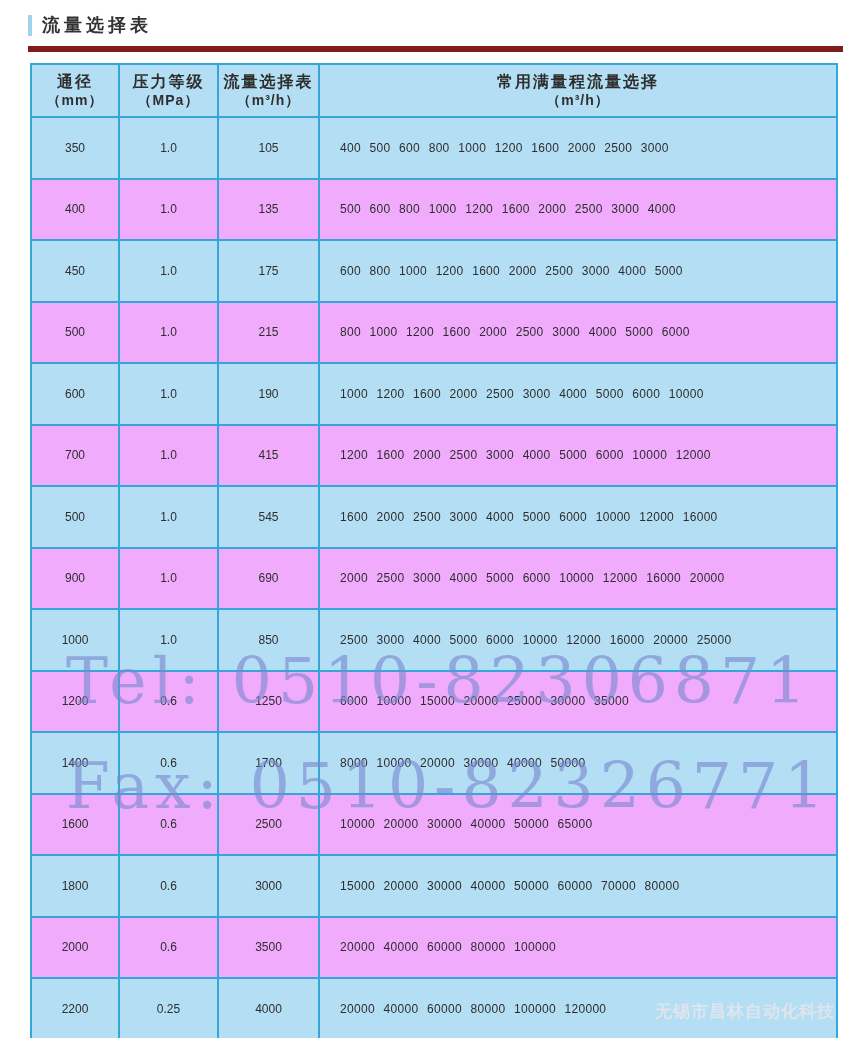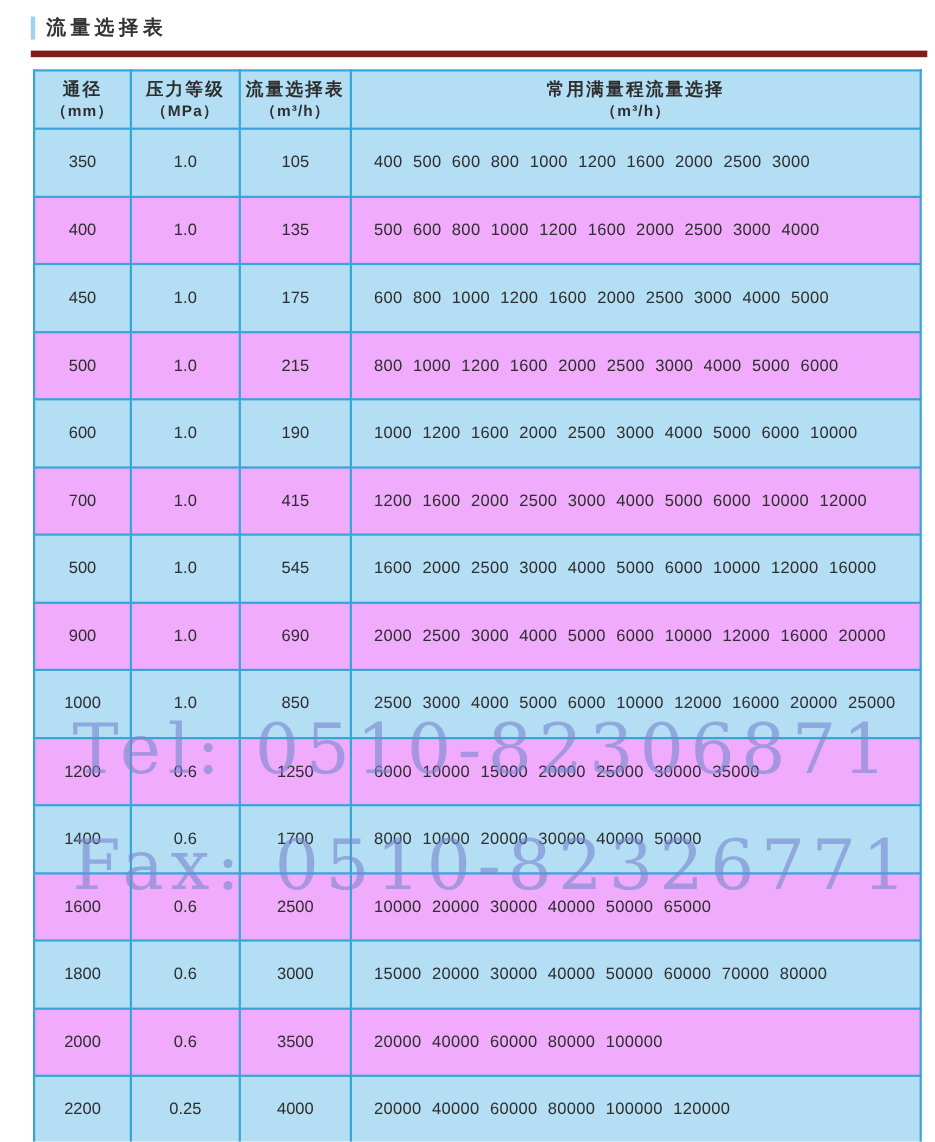--- a/index.html
+++ b/index.html
@@ -13,21 +13,21 @@
   .title-row h1{margin:0;font-size:18px;font-weight:bold;color:#333333;letter-spacing:4px;}
   
   .table-wrap{position:absolute;left:30px;top:63px;width:806px;}
   table{width:100%;border-collapse:collapse;table-layout:fixed;
         border:2px solid #2391c6;border-bottom-width:3px;box-shadow:0 2px 0 rgba(0,0,0,0.07);}
   col.c1{width:88px}col.c2{width:99px}col.c3{width:101px}col.c4{width:518px}
   th,td{border:2px solid #36a6d8;color:#2e2e2e;}
   thead th{height:49px;background:#b3def3;font-size:16px;font-weight:bold;
            letter-spacing:2px;text-align:center;vertical-align:middle;line-height:1.25;}
   thead th .sub{font-size:14px;letter-spacing:1px;}
-  tbody td{height:57.5px;font-size:15px;text-align:center;vertical-align:middle;}
+  tbody td{height:57.5px;font-size:12px;text-align:center;vertical-align:middle;}
   tbody tr.blue td{background:#b3def3;}
   tbody tr.white td{background:#f0abfc;}
   td.ranges{text-align:left;padding-left:20px;word-spacing:5px;letter-spacing:0.3px;}
   
   .wm{position:absolute;left:34px;white-space:nowrap;pointer-events:none;
       font-family:"DejaVu Serif",serif;font-size:63px;letter-spacing:6px;
       color:rgba(121,136,206,0.62);margin-left:32px;}
   .wm-tel{top:645px;}
   .wm-fax{top:750px;}
   .wm-company{position:absolute;top:1000px;right:15px;pointer-events:none;
@@ -161,14 +161,15 @@
             <td>0.25</td>
             <td>4000</td>
             <td class="ranges">20000 40000 60000 80000 100000 120000</td>
           </tr>
         </tbody>
     </table>
   </div>
 
   <div class="wm wm-tel">Tel: 0510-82306871</div>
   <div class="wm wm-fax">Fax: 0510-82326771</div>
+  <div class="wm-company">无锡市昌林自动化科技</div>
 
 </div>
 
 </body></html>

